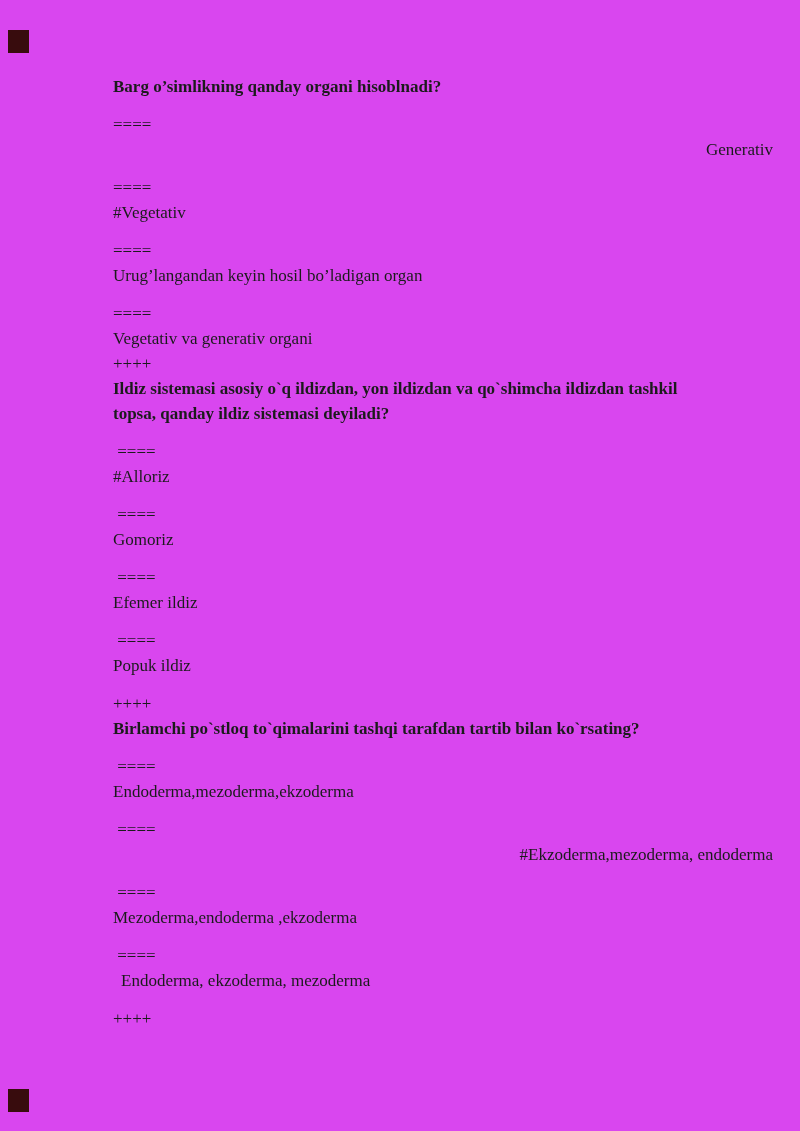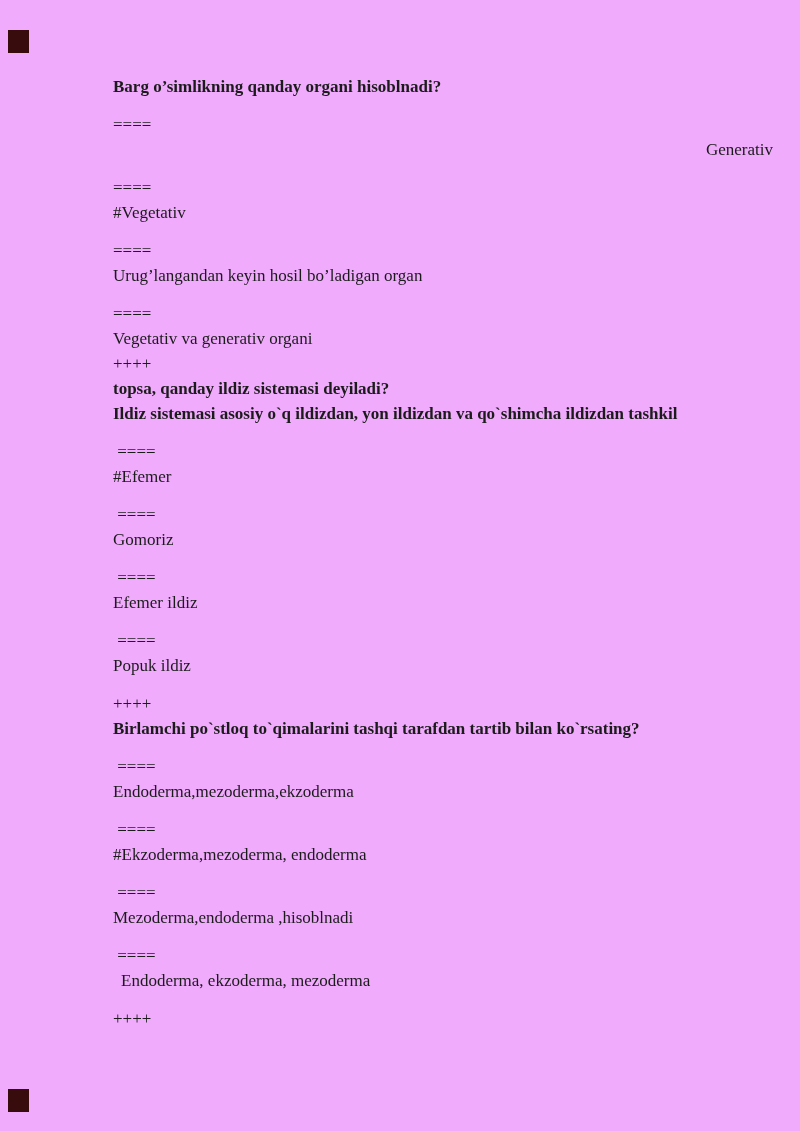--- a/index.html
+++ b/index.html
@@ -11,21 +11,21 @@
     height: 1131px;
     background: #ffffff;
     position: relative;
     overflow: hidden;
   }
   .page {
     position: absolute;
     left: 0; top: 0;
     width: 800px;
     height: 1131px;
-    background: #f0abfc;
+    background: #d946ef;
   }
   .content {
     position: absolute;
     left: 113px;
     top: 74px;
     width: 660px;
   }
   p.line {
     margin: 0;
     padding: 0;
@@ -60,35 +60,35 @@
       <p class="line question" style="color: rgb(27, 27, 27);">Barg o’simlikning qanday organi hisoblnadi?</p>
       <p class="line separator gap" style="color: rgb(27, 27, 27);">====</p>
       <p class="line answer" style="color: rgb(27, 27, 27); text-align: right;">Generativ</p>
       <p class="line separator gap" style="color: rgb(27, 27, 27);">====</p>
       <p class="line answer" style="color: rgb(27, 27, 27);">#Vegetativ</p>
       <p class="line separator gap" style="color: rgb(27, 27, 27);">====</p>
       <p class="line answer" style="color: rgb(27, 27, 27);">Urug’langandan keyin hosil bo’ladigan organ</p>
       <p class="line separator gap" style="color: rgb(27, 27, 27);">====</p>
       <p class="line answer" style="color: rgb(27, 27, 27);">Vegetativ va generativ organi</p>
       <p class="line plus" style="color: rgb(27, 27, 27);">++++</p>
+      <p class="line question" style="color: rgb(27, 27, 27);">Ildiz sistemasi asosiy o`q ildizdan, yon ildizdan va qo`shimcha ildizdan tashkil</p>
       <p class="line question" style="color: rgb(27, 27, 27);">topsa, qanday ildiz sistemasi deyiladi?</p>
-      <p class="line question" style="color: rgb(27, 27, 27);">Ildiz sistemasi asosiy o`q ildizdan, yon ildizdan va qo`shimcha ildizdan tashkil</p>
       <p class="line separator gap" style="color: rgb(27, 27, 27);"> ====</p>
-      <p class="line answer" style="color: rgb(27, 27, 27);">#Efemer</p>
+      <p class="line answer" style="color: rgb(27, 27, 27);">#Alloriz</p>
       <p class="line separator gap" style="color: rgb(27, 27, 27);"> ====</p>
       <p class="line answer" style="color: rgb(27, 27, 27);">Gomoriz</p>
       <p class="line separator gap" style="color: rgb(27, 27, 27);"> ====</p>
       <p class="line answer" style="color: rgb(27, 27, 27);">Efemer ildiz</p>
       <p class="line separator gap" style="color: rgb(27, 27, 27);"> ====</p>
       <p class="line answer" style="color: rgb(27, 27, 27);">Popuk ildiz</p>
       <p class="line plus gap" style="color: rgb(27, 27, 27);">++++</p>
       <p class="line question" style="color: rgb(27, 27, 27);">Birlamchi po`stloq to`qimalarini tashqi tarafdan tartib bilan ko`rsating?</p>
       <p class="line separator gap" style="color: rgb(27, 27, 27);"> ====</p>
       <p class="line answer" style="color: rgb(27, 27, 27);">Endoderma,mezoderma,ekzoderma</p>
       <p class="line separator gap" style="color: rgb(27, 27, 27);"> ====</p>
-      <p class="line answer" style="color: rgb(27, 27, 27);">#Ekzoderma,mezoderma, endoderma</p>
+      <p class="line answer" style="color: rgb(27, 27, 27); text-align: right;">#Ekzoderma,mezoderma, endoderma</p>
       <p class="line separator gap" style="color: rgb(27, 27, 27);"> ====</p>
-      <p class="line answer" style="color: rgb(27, 27, 27);">Mezoderma,endoderma ,hisoblnadi</p>
+      <p class="line answer" style="color: rgb(27, 27, 27);">Mezoderma,endoderma ,ekzoderma</p>
       <p class="line separator gap" style="color: rgb(27, 27, 27);"> ====</p>
       <p class="line answer" style="color: rgb(27, 27, 27); margin-left: 8px;">Endoderma, ekzoderma, mezoderma</p>
       <p class="line plus gap" style="color: rgb(27, 27, 27);">++++</p>
     </div>
 </div>
 
 </body></html>

